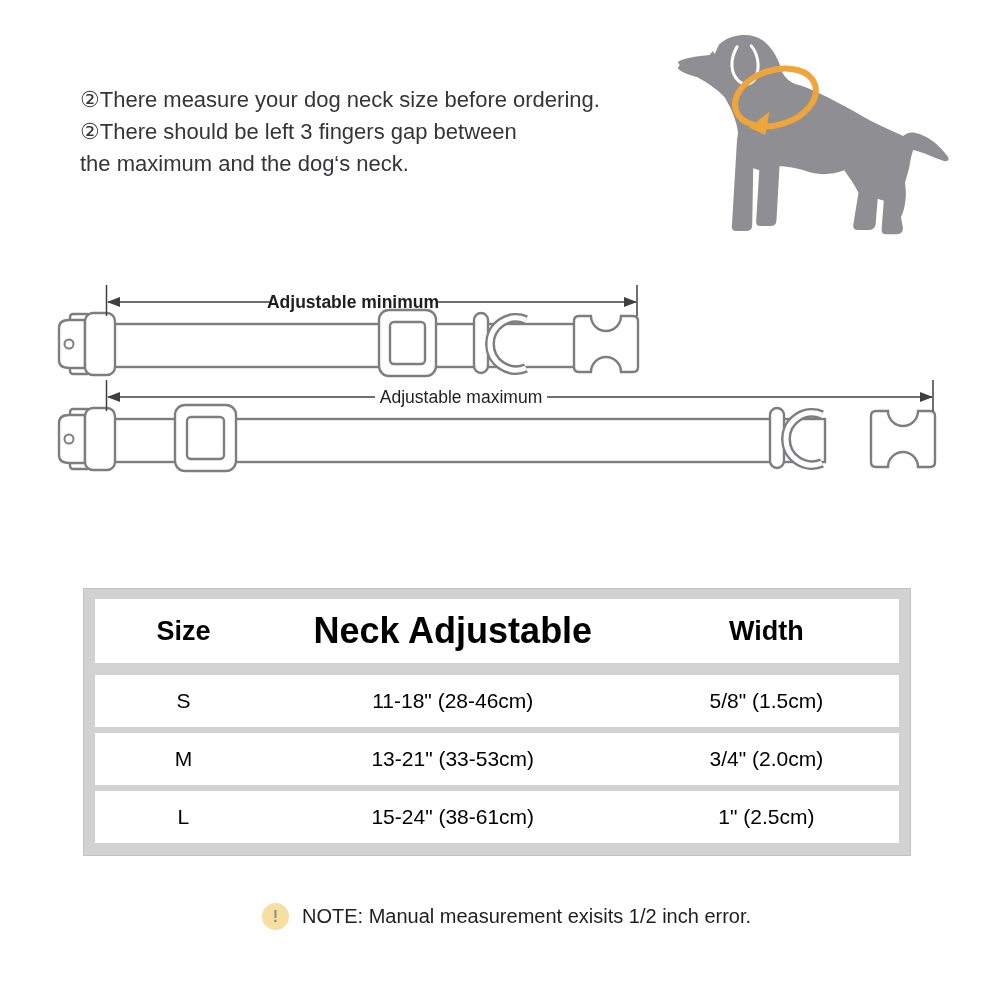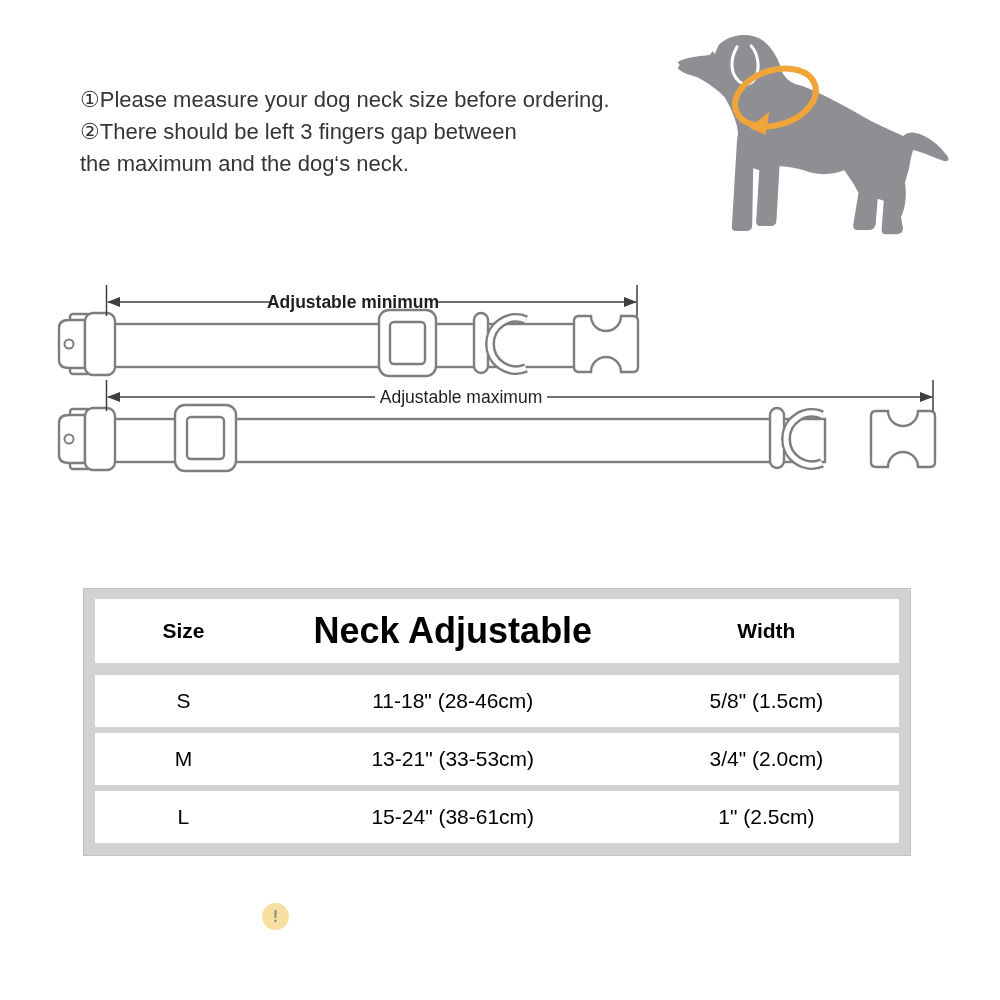--- a/index.html
+++ b/index.html
@@ -22,40 +22,40 @@
     background:#d2d2d2;border:1px solid #c3c3c3;padding:10px 11px 12px 11px;
   }
   .t-row{background:#ffffff;display:flex;align-items:center;}
   .t-header{height:64px;margin-bottom:12px;}
   .t-body{height:52px;margin-bottom:6px;}
   .t-body:last-child{margin-bottom:0;}
   .t-cell{text-align:center;color:#000;}
   .c-size{width:22%;}
   .c-neck{width:45%;}
   .c-width{width:33%;}
-  .th{font-weight:bold;font-size:21px;}
+  .th{font-weight:bold;font-size:27px;}
   .th-big{font-size:36px;}
   .td{font-size:21px;}
   
   .note{position:absolute;left:262px;top:903px;display:flex;align-items:center;}
   .note-icon{
     width:27px;height:27px;border-radius:50%;background:#f6dfa0;color:#8f8f8f;
     font-weight:bold;font-size:16px;display:flex;align-items:center;justify-content:center;
     flex:0 0 27px;
   }
   .note-text{font-size:20px;color:#1f1f21;margin-left:13px;white-space:nowrap;}
   svg{display:block;}
 </style>
 </head>
 <body>
 
 <div id="canvas">
 
   <div class="instructions">
-    <div class="instr-line">①Please measure your dog neck size before ordering.</div>
+    <div class="instr-line">②There measure your dog neck size before ordering.</div>
     <div class="instr-line">②There should be left 3 fingers gap between</div>
     <div class="instr-line">the maximum and the dog‘s neck.</div>
   </div>
 
   <div class="dog-figure">
     <svg width="334" height="244" viewBox="0 0 330 240">
 
       <path fill="#8f8f93" d="
         M 27,42
         C 33,39 45,37 57,36
@@ -175,15 +175,16 @@
     </div>
     <div class="t-row t-body">
       <div class="t-cell c-size td">L</div>
       <div class="t-cell c-neck td">15-24" (38-61cm)</div>
       <div class="t-cell c-width td">1" (2.5cm)</div>
     </div>
   </div>
 
   <div class="note">
     <div class="note-icon">!</div>
+    <div class="note-text">NOTE: Manual measurement exisits 1/2 inch error.</div>
   </div>
 
 </div>
 
 </body></html>

